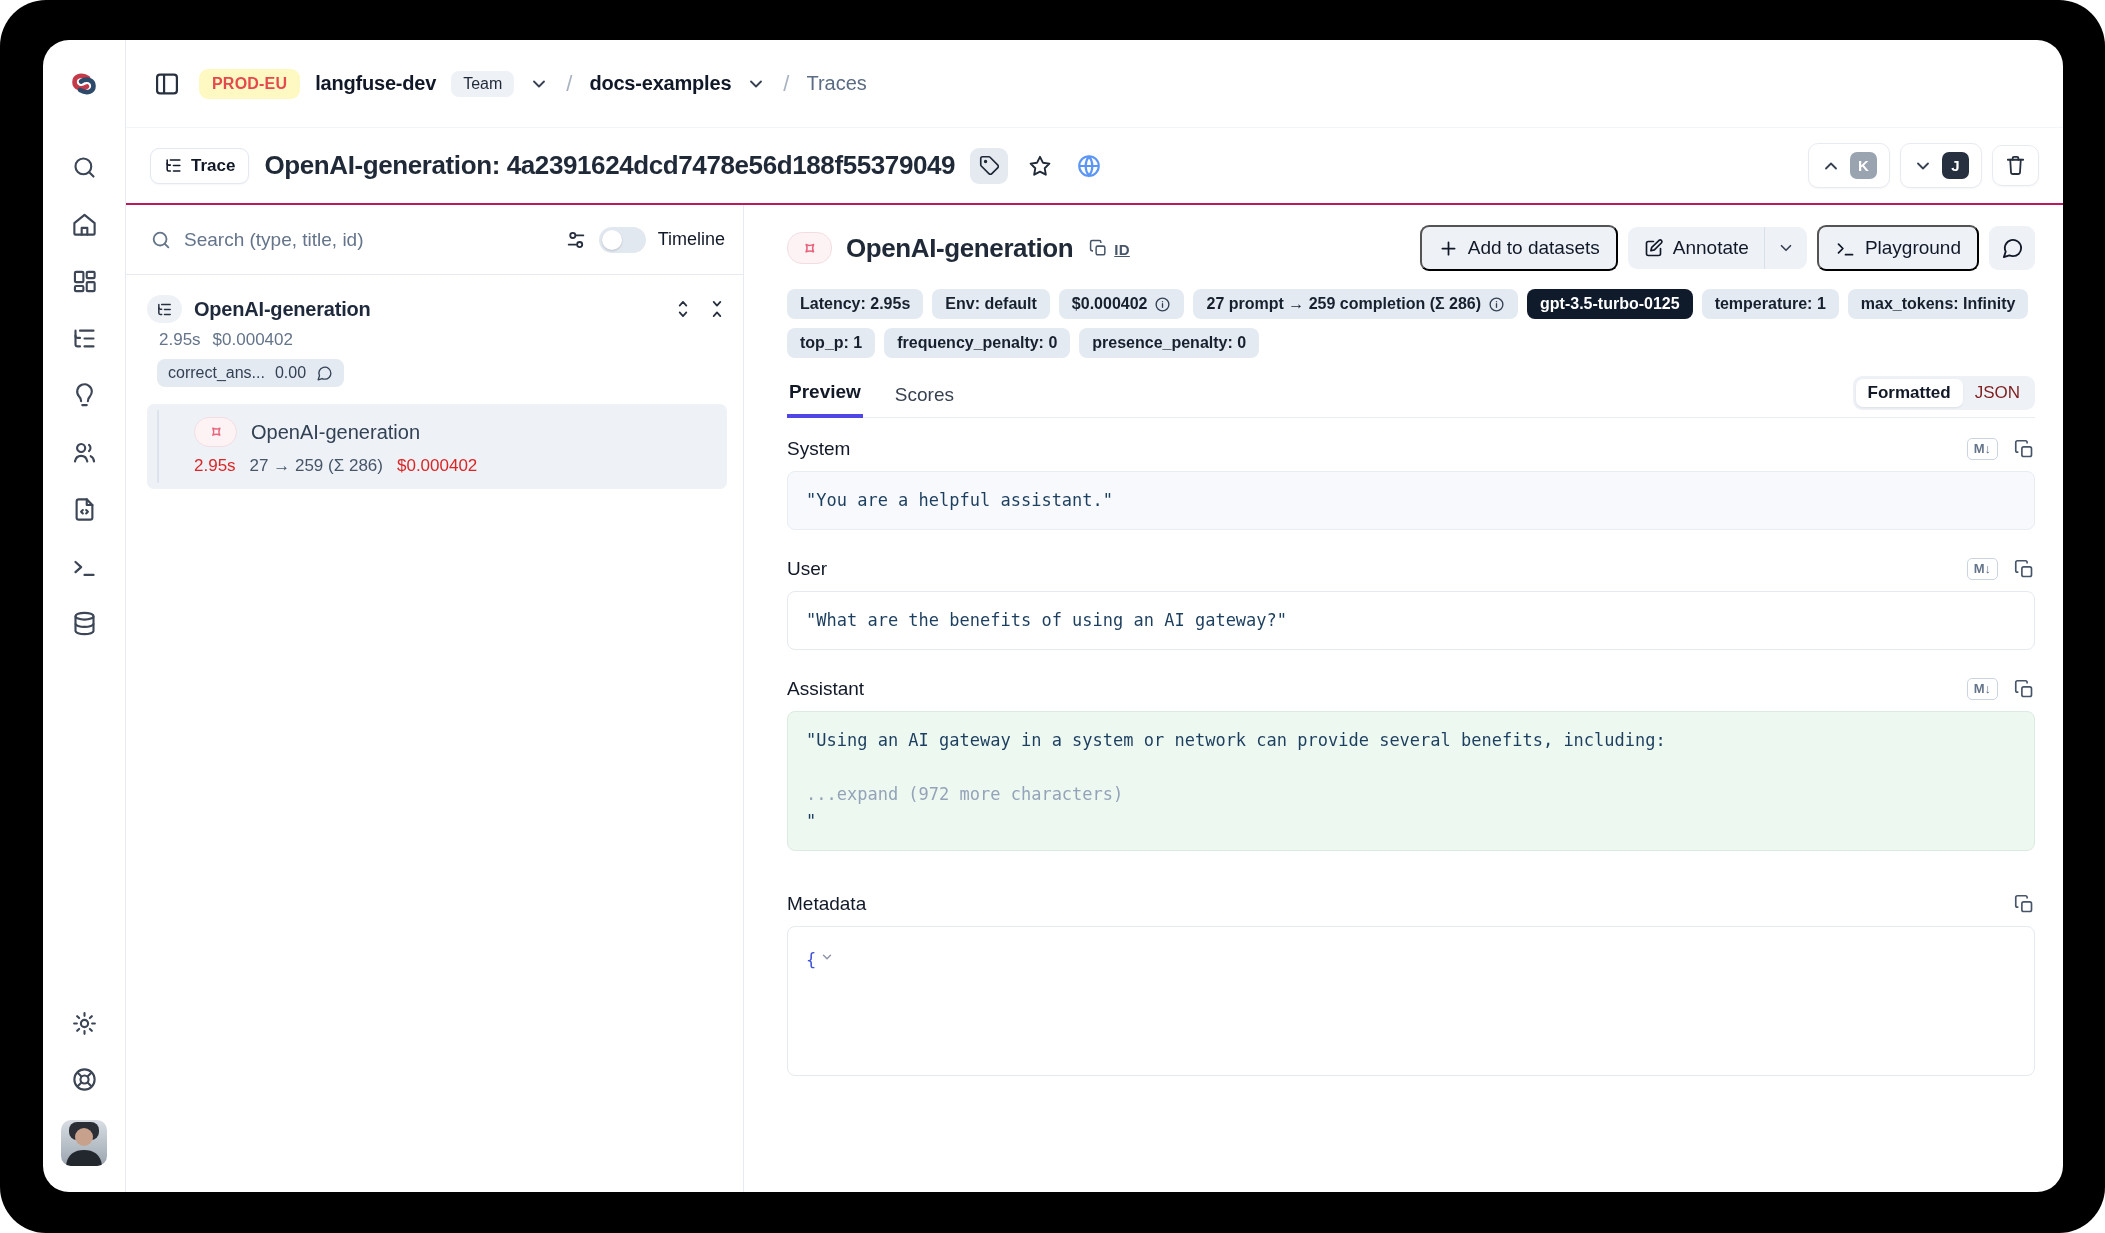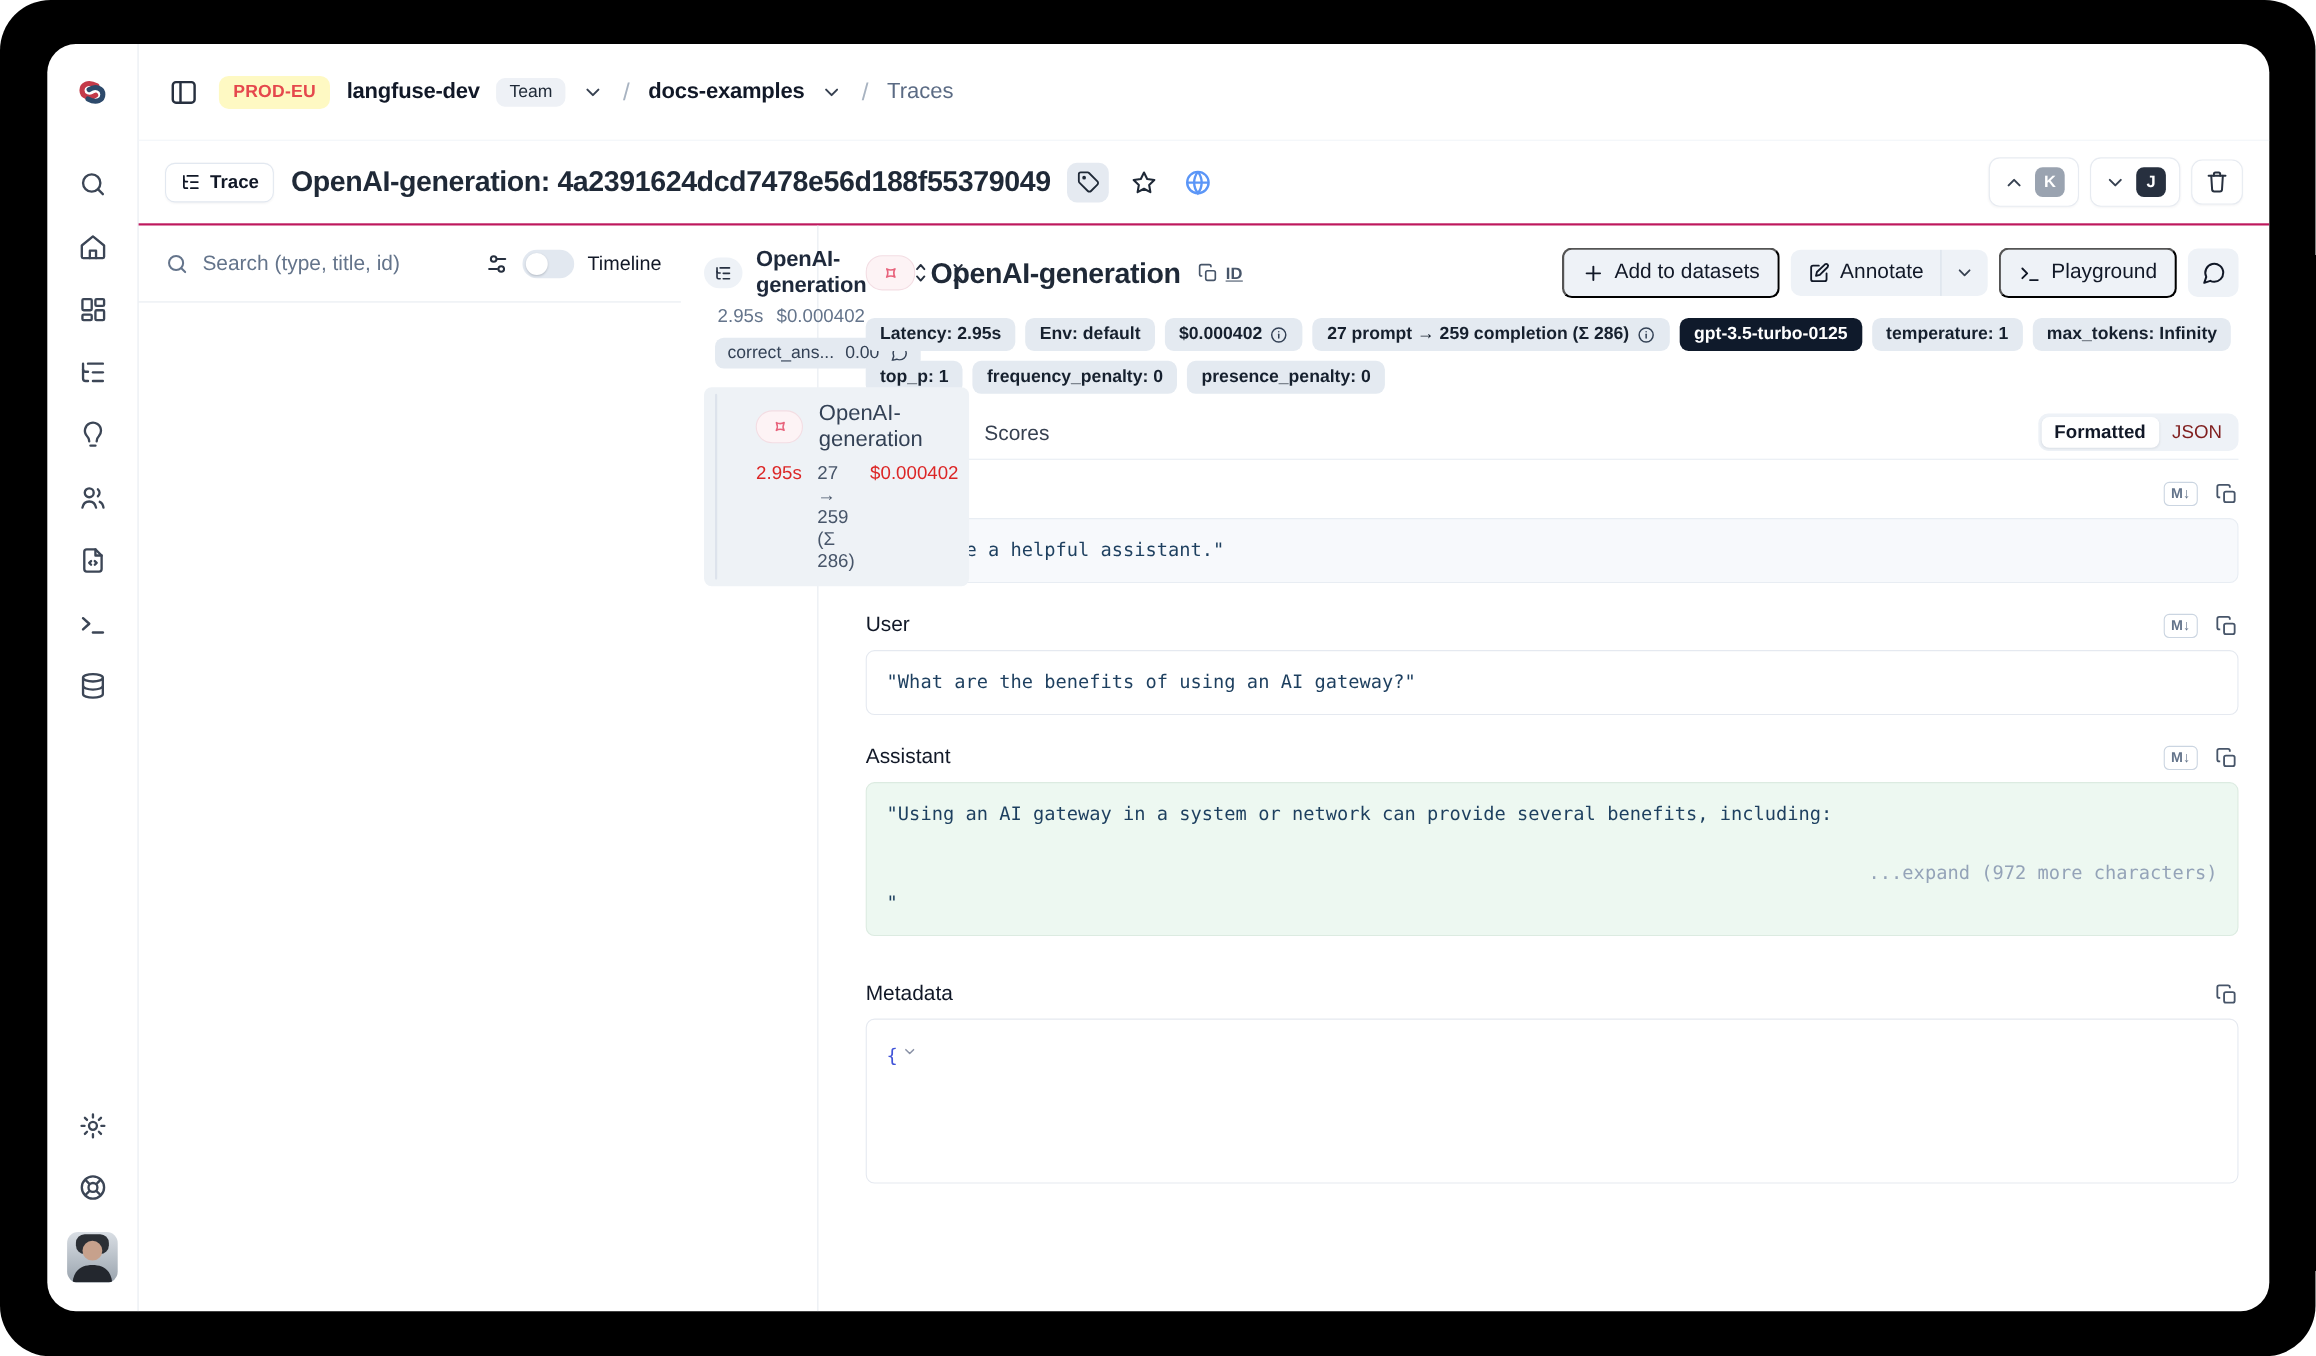--- a/index.html
+++ b/index.html
@@ -35,21 +35,21 @@
   .icon-plain { width:34px; height:34px; display:flex; align-items:center; justify-content:center; cursor:pointer; color:#1f2937; }
   .tracebar-right { margin-left:auto; display:flex; gap:10px; align-items:center; }
   .nav-btn { display:flex; align-items:center; gap:9px; background:#fff; border:1px solid #e7ebf1; border-radius:10px; padding:8px 12px; cursor:pointer; box-shadow:0 1px 2px rgba(15,23,42,.04); color:#374151; }
   .kbd { width:27px; height:27px; border-radius:7px; color:#fff; font-size:15px; font-weight:600; display:flex; align-items:center; justify-content:center; }
   .kbd.gray { background:#9aa3b0; }
   .kbd.dark { background:#27303f; }
 
   .content { flex:1; display:flex; min-height:0; }
 
   
-  .tree-panel { width:618px; border-right:1px solid #e7ebf1; flex-shrink:0; display:flex; flex-direction:row; }
+  .tree-panel { width:618px; border-right:1px solid #e7ebf1; flex-shrink:0; display:flex; flex-direction:column; }
   .search-row { height:70px; border-bottom:1px solid #e7ebf1; display:flex; align-items:center; gap:12px; padding:0 18px 0 24px; flex-shrink:0; }
   .search-row input { border:none; outline:none; flex:1; font-size:19px; color:#111827; font-family:inherit; min-width:0; }
   .search-row input::placeholder { color:#64748b; }
   .toggle { width:47px; height:26px; border-radius:13px; background:#e2e8f0; position:relative; cursor:pointer; flex-shrink:0; }
   .toggle .knob { position:absolute; left:3px; top:3px; width:20px; height:20px; border-radius:50%; background:#fff; box-shadow:0 1px 2px rgba(15,23,42,.2); }
   .timeline-label { font-size:18px; color:#111827; }
   .tree-body { padding:20px 16px 0 21px; }
   .trace-row { display:flex; align-items:center; gap:12px; cursor:pointer; }
   .node-icon-pill { height:28px; padding:0 9px; background:#eef2f7; border-radius:14px; display:flex; align-items:center; justify-content:center; color:#273142; flex-shrink:0; }
   .trace-row .t-title { font-size:20px; font-weight:700; color:#1e293b; letter-spacing:-.2px; }
@@ -519,21 +519,21 @@
               <span class="copy-btn">
                 <svg width="21" height="21" viewBox="0 0 24 24" fill="none" stroke="currentColor" stroke-width="1.9">
                     <rect x="9" y="9" width="11" height="11" rx="2"></rect>
                     <path d="M5 15H4a2 2 0 0 1-2-2V4a2 2 0 0 1 2-2h9a2 2 0 0 1 2 2v1"></path>
                   </svg>
               </span>
             </span>
           </div>
           <div class="io-box assistant">
             <p>"Using an AI gateway in a system or network can provide several benefits, including:</p>
-            <p style="margin-bottom:0;text-align:right;"><span class="expand-link">...expand (972 more characters)</span></p>
+            <p style="margin-bottom:0;"><span class="expand-link">...expand (972 more characters)</span></p>
             <p>"</p>
           </div>
         </div>
 
         <div class="section" style="margin-top:42px;">
           <div class="sec-head">
             <span class="sec-label">Metadata</span>
             <span class="sec-tools">
               <span class="copy-btn">
                 <svg width="21" height="21" viewBox="0 0 24 24" fill="none" stroke="currentColor" stroke-width="1.9">

